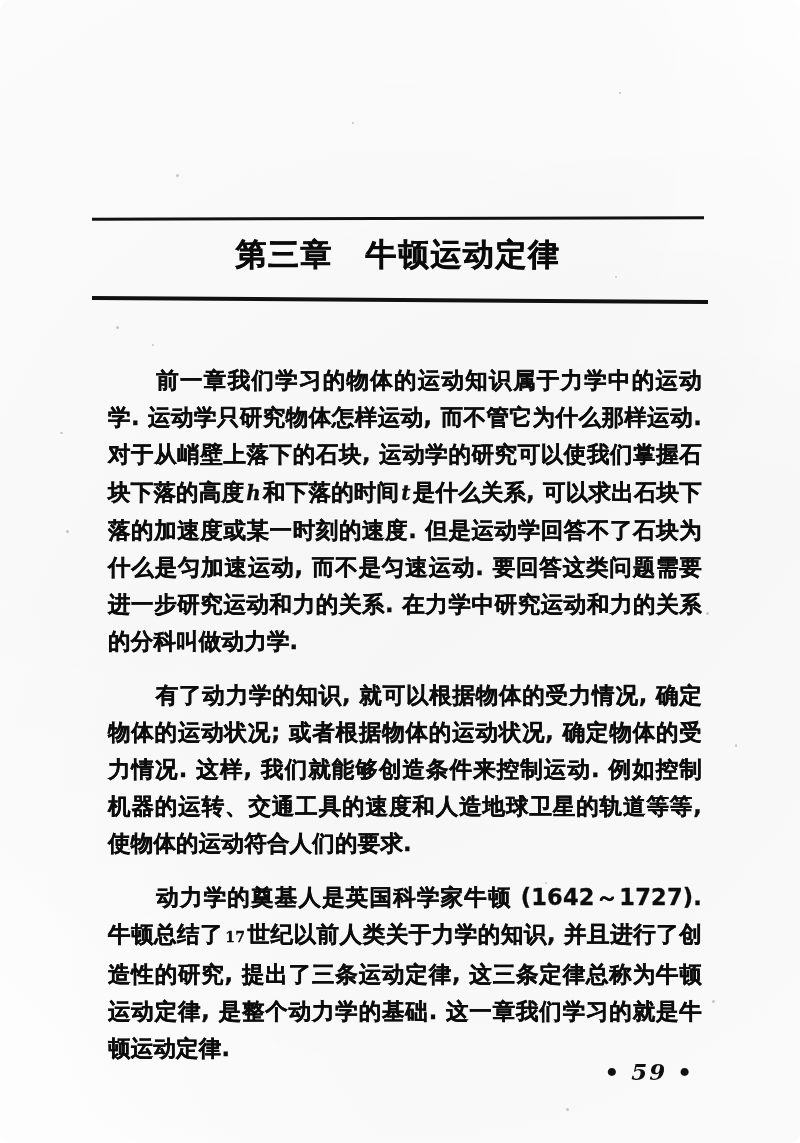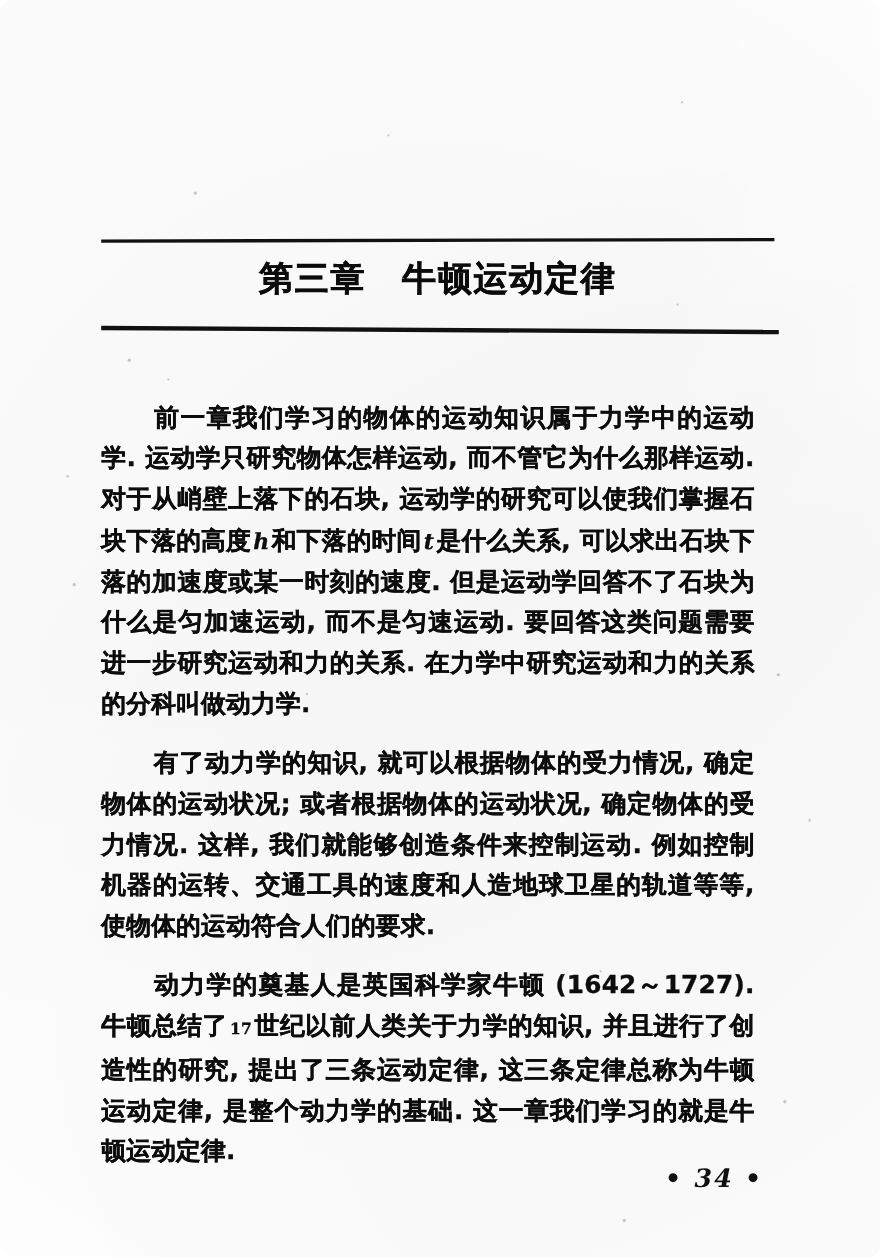--- a/index.html
+++ b/index.html
@@ -74,21 +74,21 @@
     letter-spacing: 1.5px;
     color: #0b0b0b;
     white-space: pre;
     line-height: 40px;
     -webkit-text-stroke: 0.45px #0b0b0b;
   }
 
   
   .body-block {
     position: absolute;
-    left: 92px;
+    left: 108px;
     top: 362px;
     width: 594px;
   }
 
   .para {
     margin: 0;
     font-family: "DejaVu Sans", "Liberation Sans", sans-serif;
     font-size: 22.5px;
     font-weight: 700;
     color: #0d0d0d;
@@ -159,15 +159,15 @@
   <div class="chapter-title">第三章　牛顿运动定律</div>
 
   <div class="rule rule-bottom"></div>
 
   <div class="body-block">
     <p class="para"><span class="indent"></span>前一章我们学习的物体的运动知识属于力学中的运动学. 运动学只研究物体怎样运动, 而不管它为什么那样运动. 对于从峭壁上落下的石块, 运动学的研究可以使我们掌握石块下落的高度<span class="var">h</span>和下落的时间<span class="var">t</span>是什么关系, 可以求出石块下落的加速度或某一时刻的速度. 但是运动学回答不了石块为什么是匀加速运动, 而不是匀速运动. 要回答这类问题需要进一步研究运动和力的关系. 在力学中研究运动和力的关系的分科叫做动力学.</p>
     <p class="para"><span class="indent"></span>有了动力学的知识, 就可以根据物体的受力情况, 确定物体的运动状况; 或者根据物体的运动状况, 确定物体的受力情况. 这样, 我们就能够创造条件来控制运动. 例如控制机器的运转、交通工具的速度和人造地球卫星的轨道等等, 使物体的运动符合人们的要求.</p>
     <p class="para"><span class="indent"></span>动力学的奠基人是英国科学家牛顿 (1642～1727). 牛顿总结了<span class="num">17</span>世纪以前人类关于力学的知识, 并且进行了创造性的研究, 提出了三条运动定律, 这三条定律总称为牛顿运动定律, 是整个动力学的基础. 这一章我们学习的就是牛顿运动定律.</p>
   </div>
 
-  <div class="folio">• 34 •</div>
+  <div class="folio">• 59 •</div>
 
 </div>
 
 </body></html>

